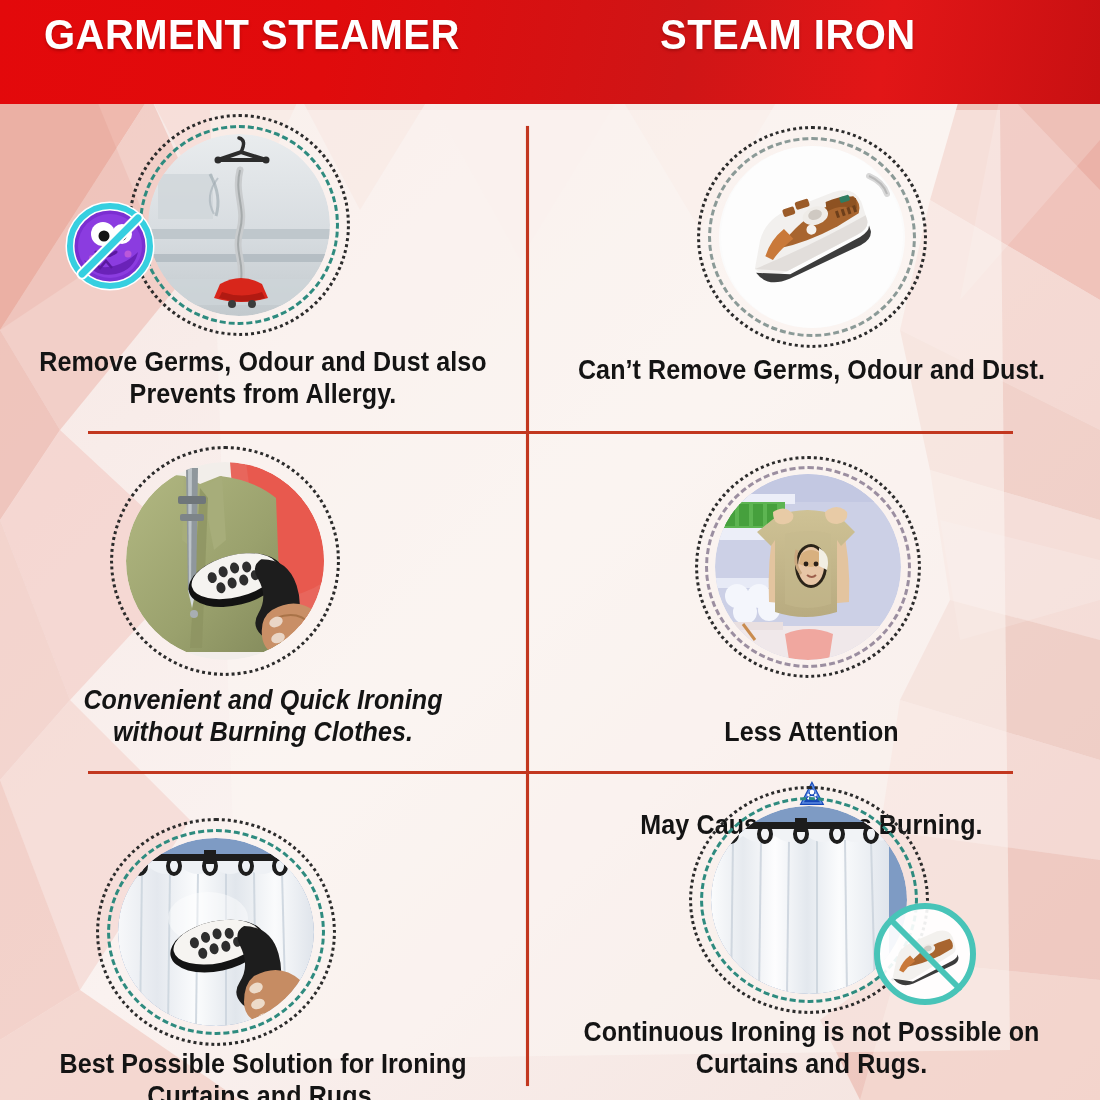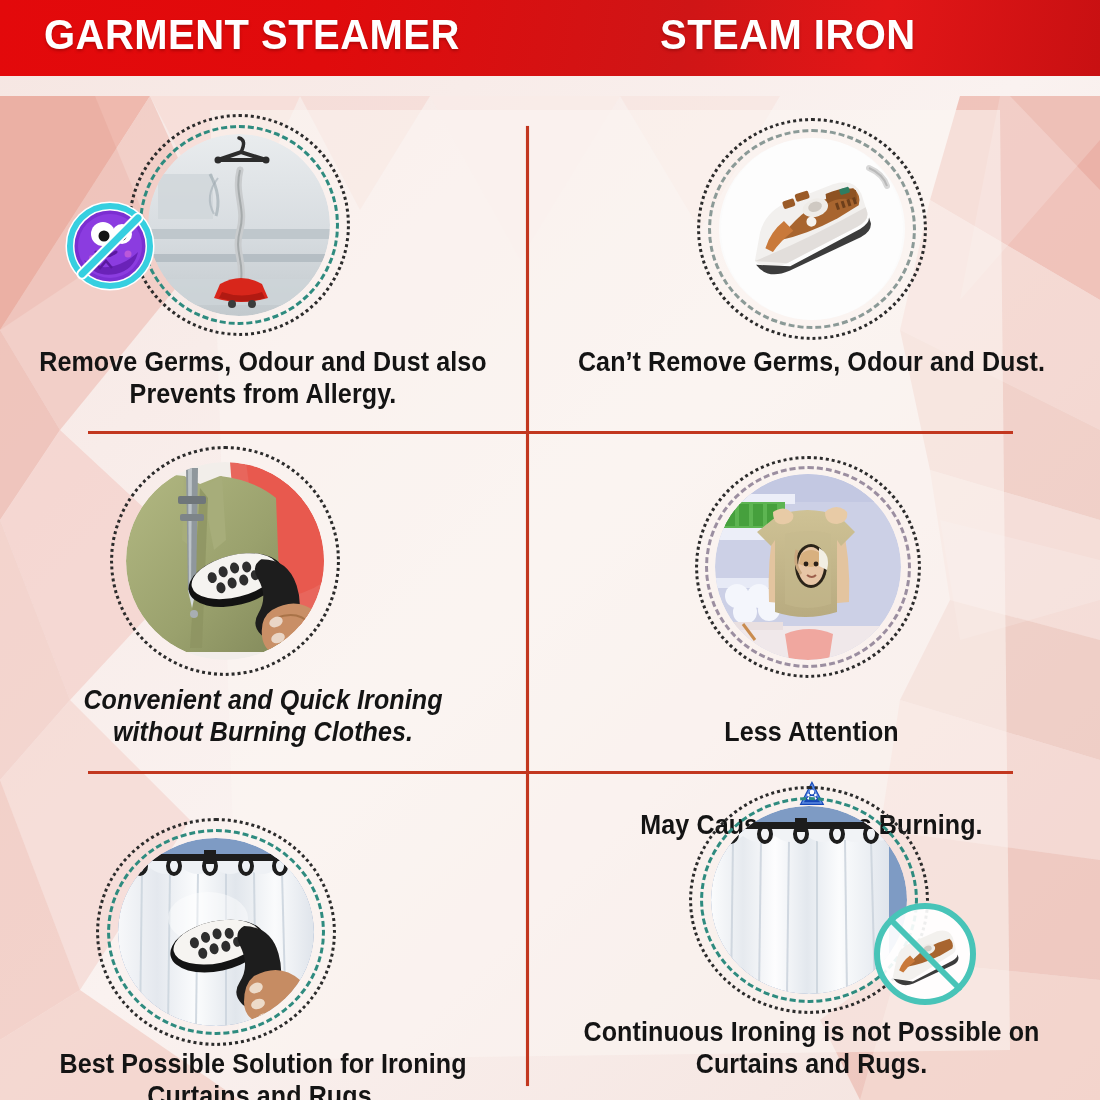--- a/index.html
+++ b/index.html
@@ -11,21 +11,21 @@
   #page{
     position:relative;width:1100px;height:1100px;overflow:hidden;
     background:#f8eeeb;
   }
   
   .bg{position:absolute;inset:0;overflow:hidden;}
   .bg svg{display:block;width:1100px;height:1100px;}
 
   
   .header{
-    position:absolute;left:0;top:0;width:1100px;height:76px;
+    position:absolute;left:0;top:0;width:1100px;height:104px;
     background:linear-gradient(100deg,#e3090b 0%,#e00b0c 30%,#cf1516 62%,#e21617 80%,#c81012 100%);
     overflow:hidden;
   }
   .header-title{
     position:absolute;top:10px;
     color:#ffffff;
     font-family:"Liberation Sans",sans-serif;
     font-weight:bold;
     font-size:43px;
     letter-spacing:0.5px;
@@ -205,21 +205,21 @@
         <circle cx="48" cy="48" r="40" fill="none" stroke="#36cfe0" stroke-width="6"></circle>
         <line x1="20" y1="76" x2="76" y2="20" stroke="#ffffff" stroke-width="11" stroke-linecap="round"></line>
         <line x1="20" y1="76" x2="76" y2="20" stroke="#36cfe0" stroke-width="7" stroke-linecap="round"></line>
       </svg>
     </div>
 
     <div class="caption" style="left:0;top:250px;width:526px;">Remove Germs, Odour and Dust also
 Prevents from Allergy.</div>
   </div>
 
-  <div class="cell" style="left:529px;top:96px;width:571px;height:319px;">
+  <div class="cell" style="left:529px;top:104px;width:571px;height:319px;">
 
     <div class="circle-wrap" style="left:168px;top:22px;width:230px;height:222px;">
       <div class="dot-ring"></div>
       <div class="dash-ring" style="left:11px;top:11px;right:11px;bottom:11px;border-color:#8b9a97;"></div>
       <div class="photo" style="left:22px;top:20px;width:186px;height:182px;background:#fbfbfb;">
         <svg width="186" height="182" viewBox="0 0 186 182">
           <defs>
               <clipPath id="clipB">
                 <circle cx="93" cy="91" r="91"></circle>
               </clipPath>

